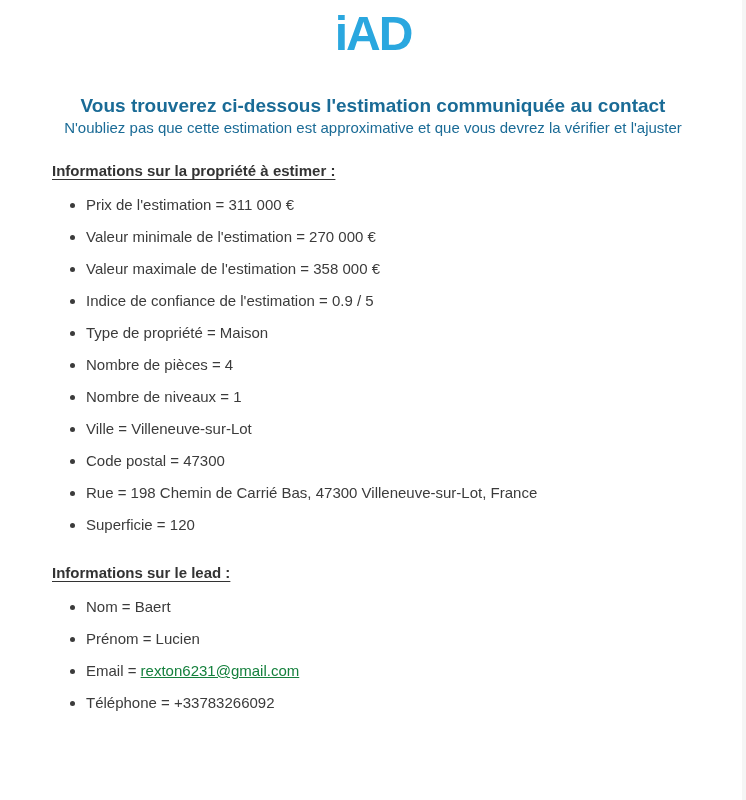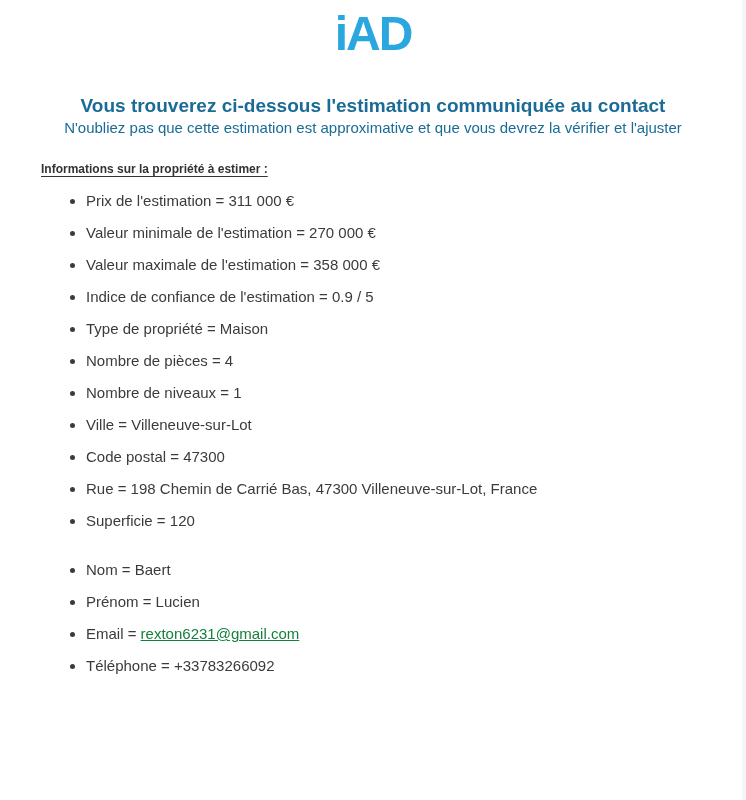--- a/index.html
+++ b/index.html
@@ -55,26 +55,26 @@
     line-height: 17px;
     margin-top: 2px;
     padding: 0 20px;
   }
   .content {
     padding: 0 36px;
   }
   .section { margin-top: 26px; }
   .section.lead { margin-top: 30px; }
   .section-heading {
-    font-size: 12px;
+    font-size: 15px;
     font-weight: 700;
     color: #333333;
     text-decoration: underline;
     text-underline-offset: 3px;
-    margin: 5px;
+    margin: 16px;
   }
   ul.items {
     margin: 15px 0 0 0;
     padding-left: 50px;
     list-style: disc;
   }
   ul.items li {
     font-size: 15px;
     color: #3b3b3b;
     line-height: 19px;
@@ -114,20 +114,21 @@
       <li>Nombre de pièces = 4</li>
       <li>Nombre de niveaux = 1</li>
       <li>Ville = Villeneuve-sur-Lot</li>
       <li>Code postal = 47300</li>
       <li>Rue = 198 Chemin de Carrié Bas, 47300 Villeneuve-sur-Lot, France</li>
       <li>Superficie = 120</li>
     </ul>
   </div>
 
   <div class="section lead">
+    <h2 class="section-heading">Informations sur le lead :</h2>
     <ul class="items">
       <li>Nom = Baert</li>
       <li>Prénom = Lucien</li>
       <li><span>Email = </span><a class="email-link">rexton6231@gmail.com</a></li>
       <li>Téléphone = +33783266092</li>
     </ul>
   </div>
 
 </div>
 

